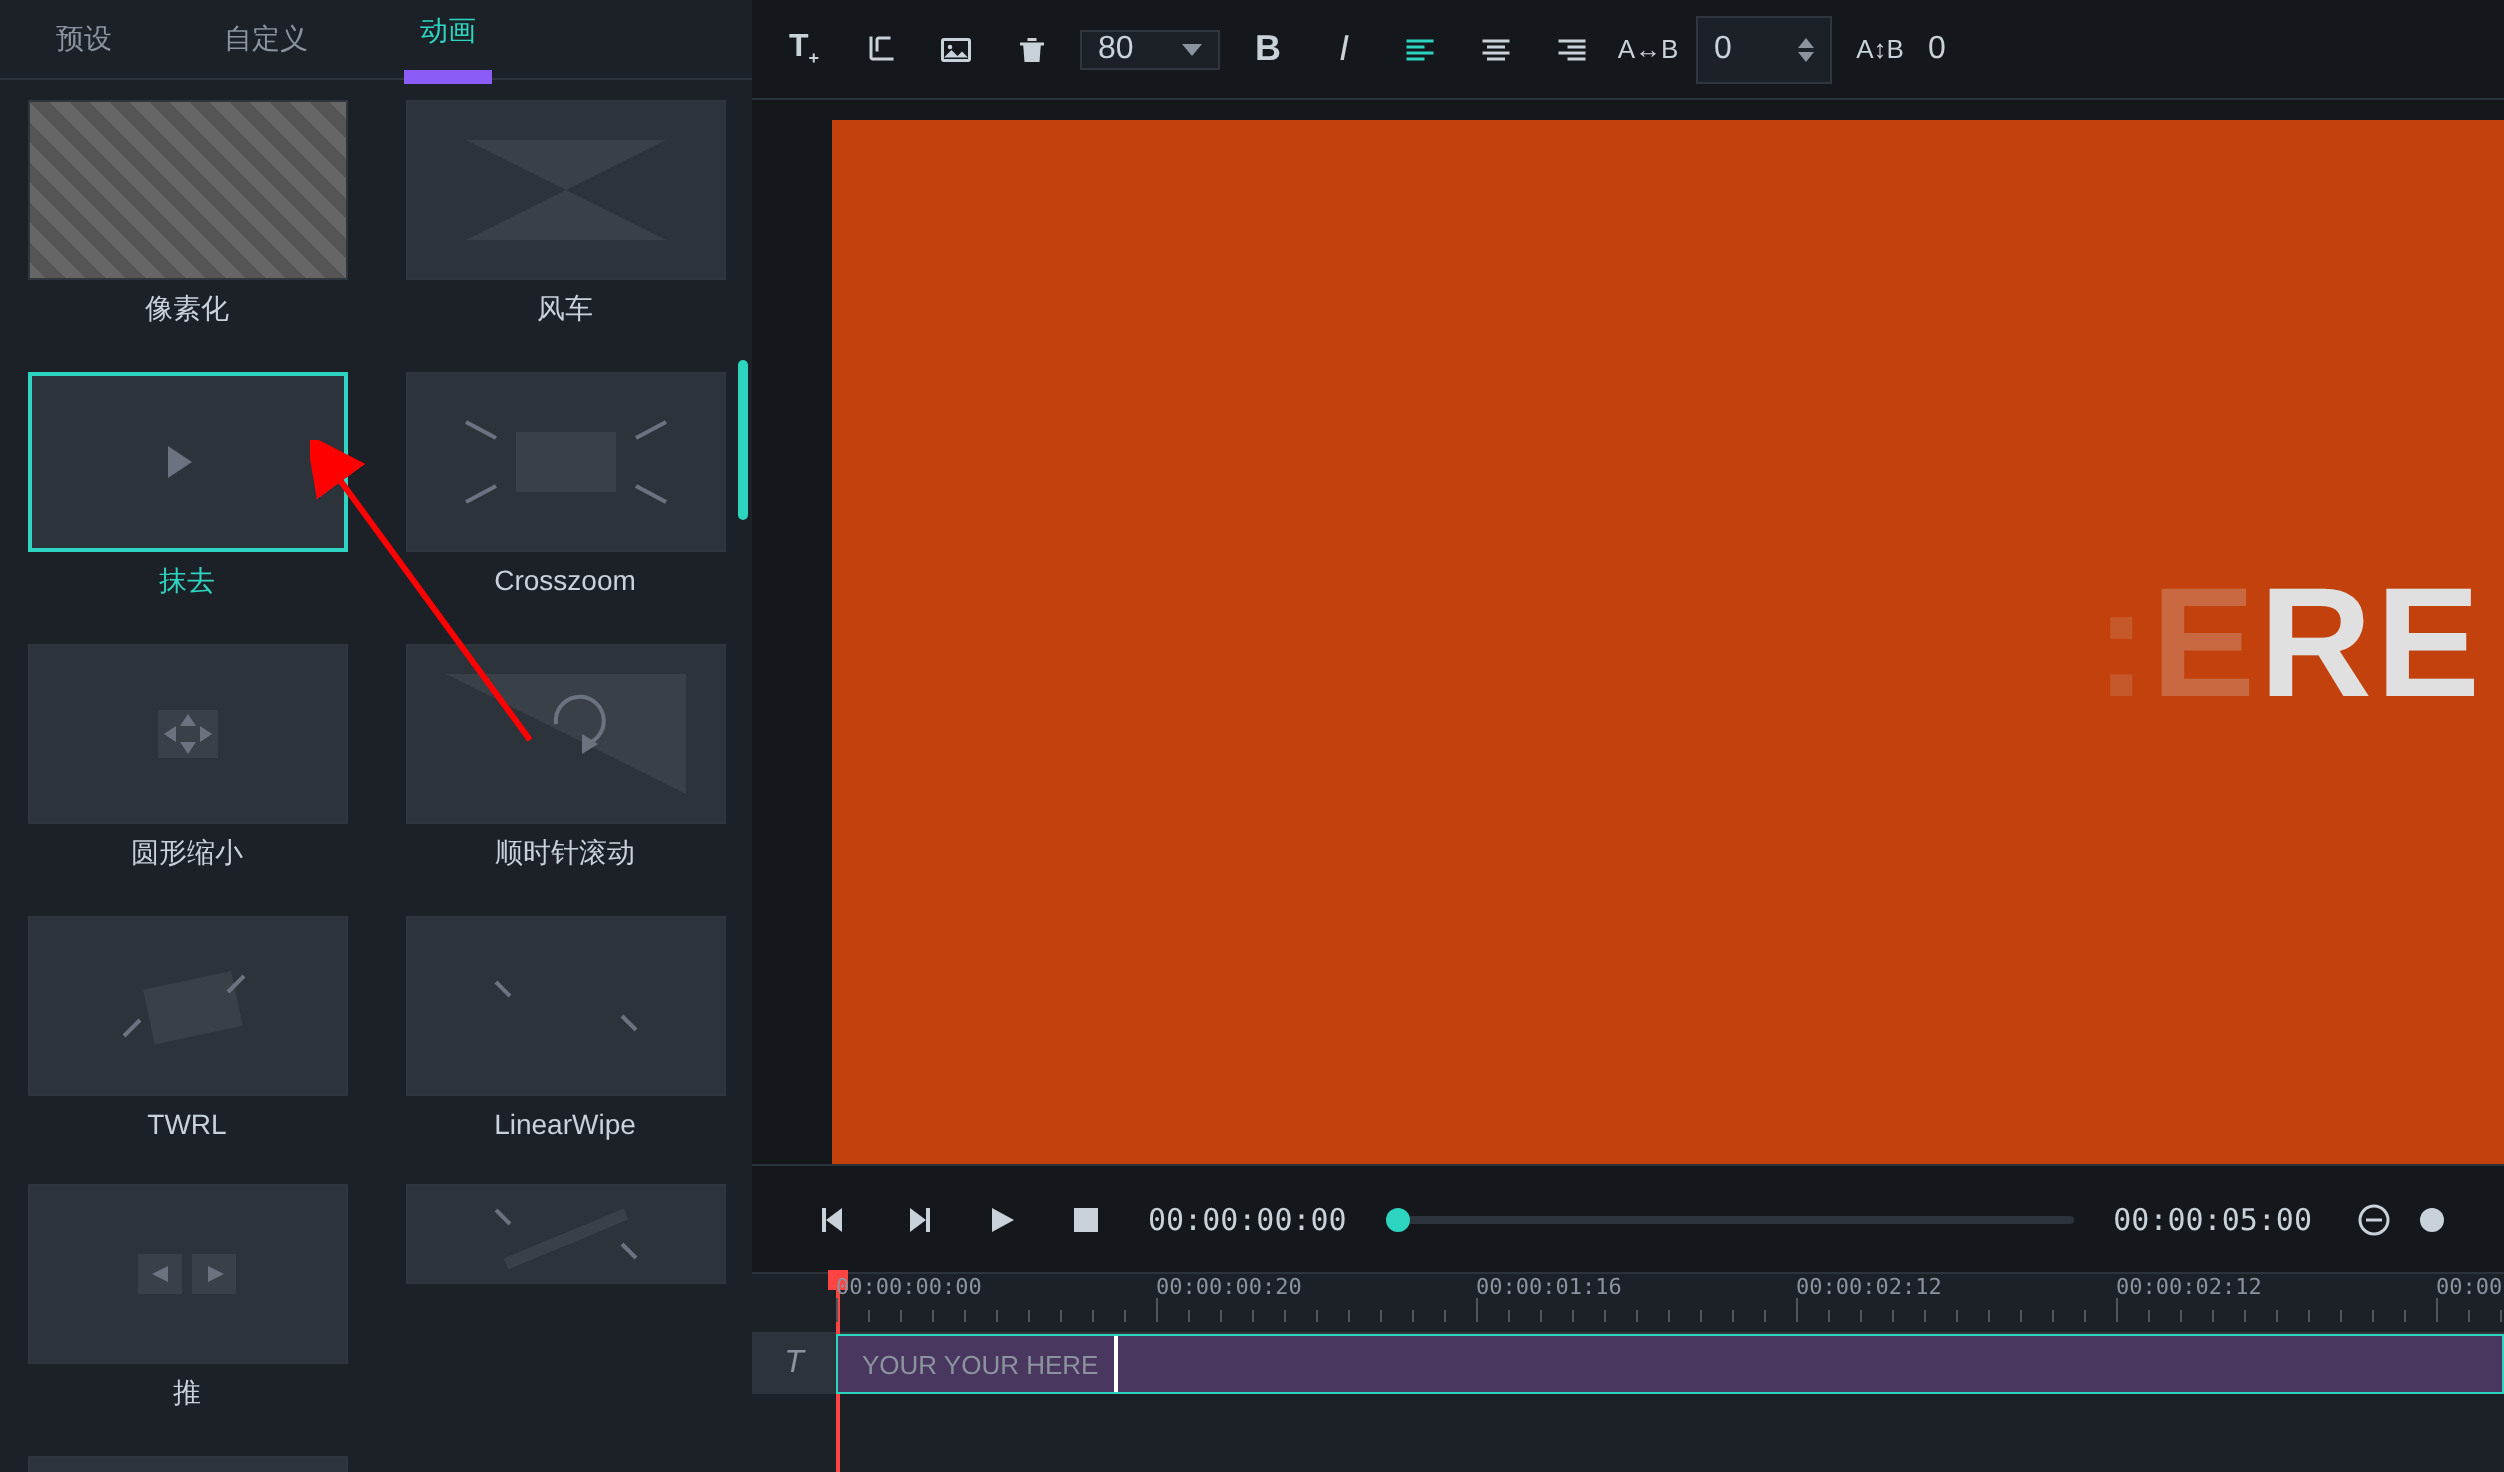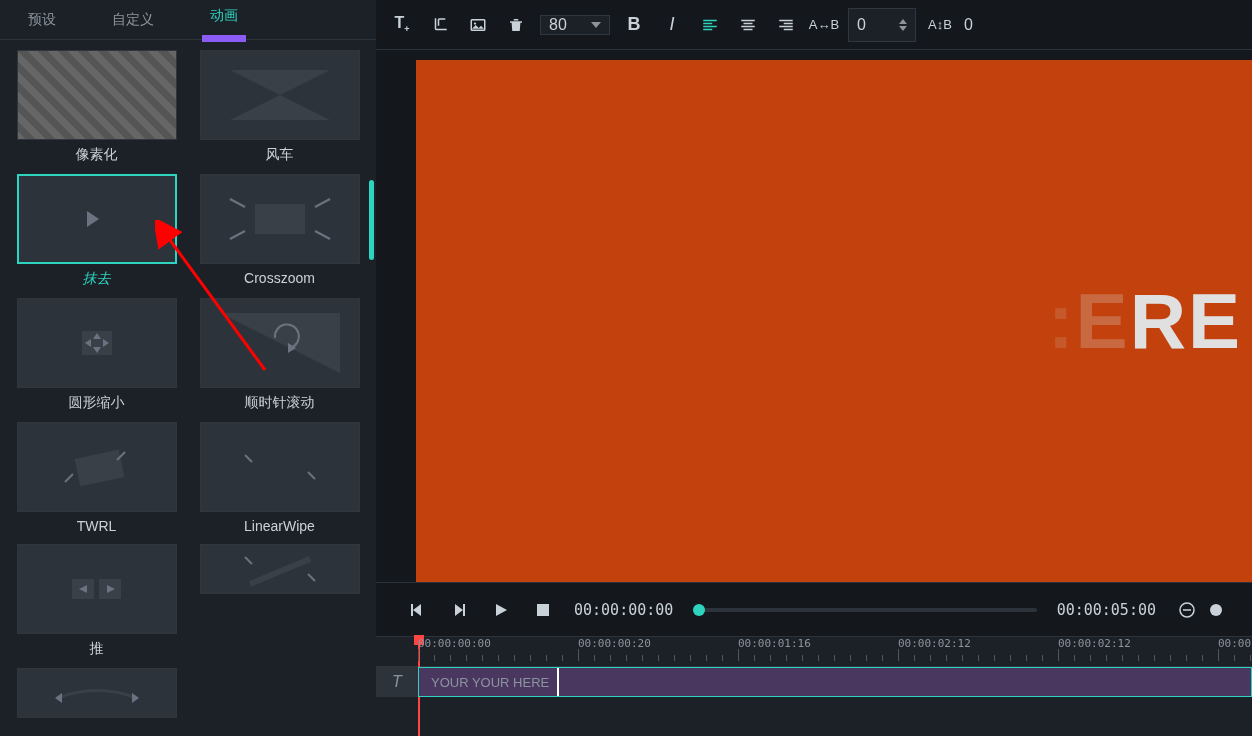--- a/index.html
+++ b/index.html
@@ -2,26 +2,26 @@
 <html><head>
 <meta charset="utf-8">
 <style>
 *{margin:0;padding:0;box-sizing:border-box;font-family:sans-serif;}
 body{background:#1c2128;color:#c9d1d9;width:1252px;height:736px;overflow:hidden;}
 .app{display:flex;height:100%;}
 .sidebar{width:376px;background:#1c2128;display:flex;flex-direction:column;position:relative;}
 .tabs{display:flex;height:40px;align-items:center;padding-left:20px;gap:40px;border-bottom:1px solid #2d333b;}
 .tab{color:#8b949e;cursor:pointer;padding:10px 8px;font-size:14px;}
 .tab.active{color:#2dd4bf;border-bottom:7px solid #8b5cf6;}
-.grid{padding:10px 10px;overflow-y:auto;display:grid;grid-template-columns:1fr 1fr;gap:10px;}
+.grid{padding:10px 10px;overflow-y:auto;display:grid;grid-template-columns:1fr 1fr;gap:22px;}
 .item{display:flex;flex-direction:column;align-items:center;cursor:pointer;}
 .thumb{width:160px;height:90px;background:#2d333b;border:1px solid #30363d;margin-bottom:6px;display:flex;align-items:center;justify-content:center;position:relative;}
 .thumb.selected{border:2px solid #2dd4bf;}
 .item-label{font-size:14px;color:#c9d1d9;}
-.item-label.selected{color:#2dd4bf;font-style:italic;}
+.item-label.selected{color:#2dd4bf;}
 .checker{background-image:linear-gradient(45deg,#555 25%,#666 25%,#666 50%,#555 50%,#555 75%,#666 75%);background-size:20px 20px;width:100%;height:100%;}
 .scrollbar{position:absolute;right:2px;top:180px;width:5px;height:80px;background:#2dd4bf;border-radius:3px;}
 .main{flex:1;background:#14181d;display:flex;flex-direction:column;}
 .toolbar{height:50px;display:flex;align-items:center;padding:0 12px;gap:10px;border-bottom:1px solid #2d333b;}
 .tbtn{width:28px;height:28px;display:flex;align-items:center;justify-content:center;cursor:pointer;color:#c9d1d9;}
 .font-select{width:210px;height:34px;background:#1c2128;border:1px solid #30363d;display:flex;align-items:center;padding:0 10px;justify-content:space-between;cursor:pointer;}
 .size-select{width:70px;height:20px;background:#1c2128;border:1px solid #30363d;display:flex;align-items:center;padding:0 8px;justify-content:space-between;cursor:pointer;}
 .num-input{width:68px;height:34px;background:#1c2128;border:1px solid #30363d;display:flex;align-items:center;padding:0 8px;justify-content:space-between;}
 .preview{flex:1;background:#c2410c;margin:10px 0 0 40px;display:flex;align-items:center;justify-content:flex-end;overflow:hidden;padding-right:10px;}
 .title-text{font-size:78px;font-weight:600;color:#e0e0e0;letter-spacing:2px;}

